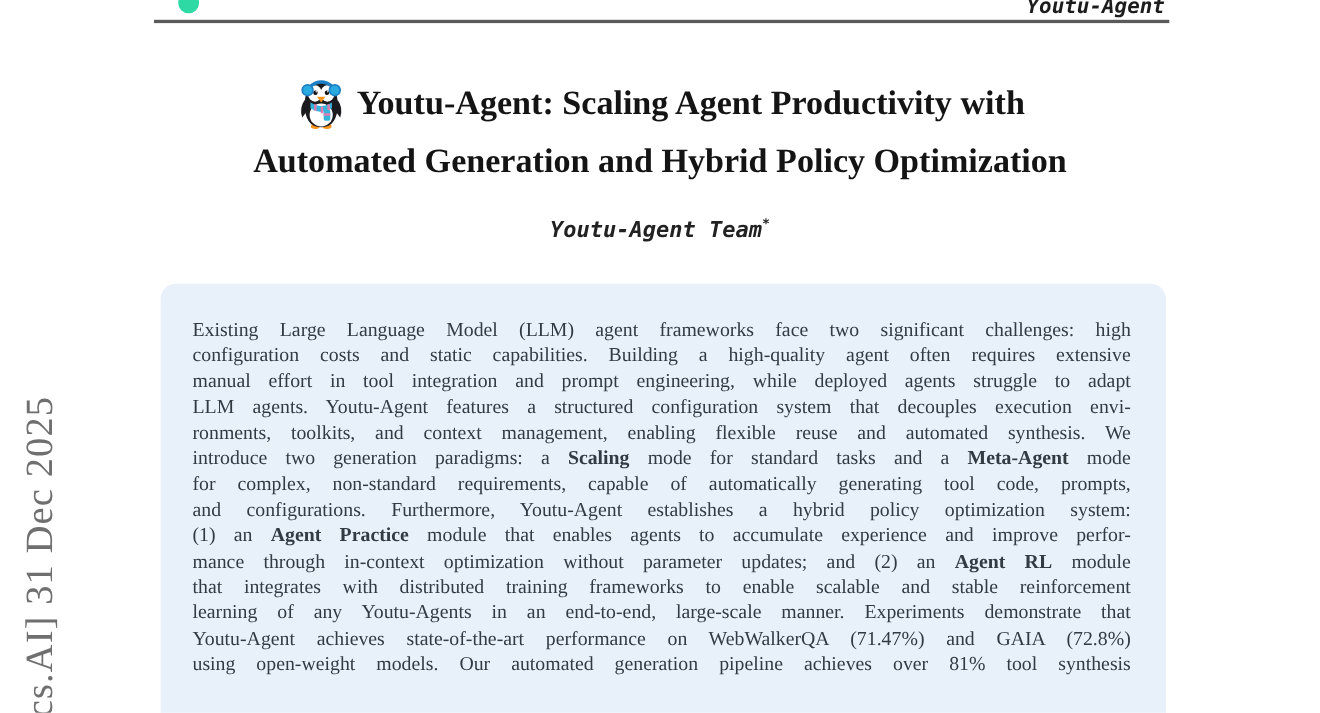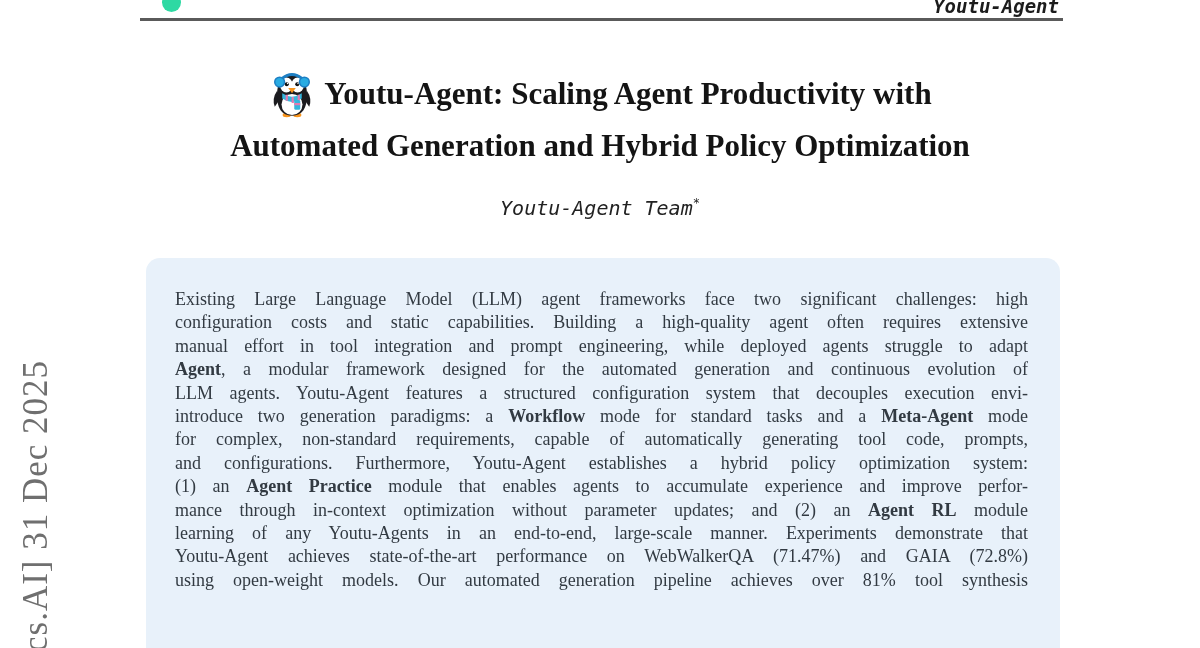--- a/index.html
+++ b/index.html
@@ -68,21 +68,21 @@
 
   
   .authors {
     position: absolute;
     left: 0;
     top: 196px;
     width: 100%;
     text-align: center;
     font-family: "DejaVu Sans Mono", monospace;
     font-style: italic;
-    font-weight: normal;
+    font-weight: bold;
     font-size: 20px;
     color: #222222;
   }
   .authors sup { font-size: 12px; }
 
   
   .stamp {
     position: absolute;
     left: 16px;
     top: 652px;
@@ -169,26 +169,27 @@
     <span>Youtu-Agent Team</span><sup>*</sup>
   </div>
 
   <div class="stamp" style="color: rgb(111, 111, 111);">cs.AI] 31 Dec 2025</div>
 
   <div class="abstract-box" style="background: rgb(232, 241, 250);">
     <div style="color: rgb(50, 58, 66);">
         <div class="abs-line">Existing Large Language Model (LLM) agent frameworks face two significant challenges: high</div>
         <div class="abs-line">configuration costs and static capabilities. Building a high-quality agent often requires extensive</div>
         <div class="abs-line">manual effort in tool integration and prompt engineering, while deployed agents struggle to adapt</div>
-        <div class="abs-line"><b>Agent</b>, a modular framework designed for the automated generation and continuous evolution of</div>
         <div class="abs-line">LLM agents. Youtu-Agent features a structured configuration system that decouples execution envi-</div>
-        <div class="abs-line">introduce two generation paradigms: a <b>Workflow</b> mode for standard tasks and a <b>Meta-Agent</b> mode</div>
+        <div class="abs-line">ronments, toolkits, and context management, enabling flexible reuse and automated synthesis. We</div>
+        <div class="abs-line">introduce two generation paradigms: a <b>Scaling</b> mode for standard tasks and a <b>Meta-Agent</b> mode</div>
         <div class="abs-line">for complex, non-standard requirements, capable of automatically generating tool code, prompts,</div>
         <div class="abs-line">and configurations. Furthermore, Youtu-Agent establishes a hybrid policy optimization system:</div>
         <div class="abs-line">(1) an <b>Agent Practice</b> module that enables agents to accumulate experience and improve perfor-</div>
         <div class="abs-line">mance through in-context optimization without parameter updates; and (2) an <b>Agent RL</b> module</div>
+        <div class="abs-line">that integrates with distributed training frameworks to enable scalable and stable reinforcement</div>
         <div class="abs-line">learning of any Youtu-Agents in an end-to-end, large-scale manner. Experiments demonstrate that</div>
         <div class="abs-line">Youtu-Agent achieves state-of-the-art performance on WebWalkerQA (71.47%) and GAIA (72.8%)</div>
         <div class="abs-line">using open-weight models. Our automated generation pipeline achieves over 81% tool synthesis</div>
       </div>
   </div>
 
 </div>
 
 </body></html>

